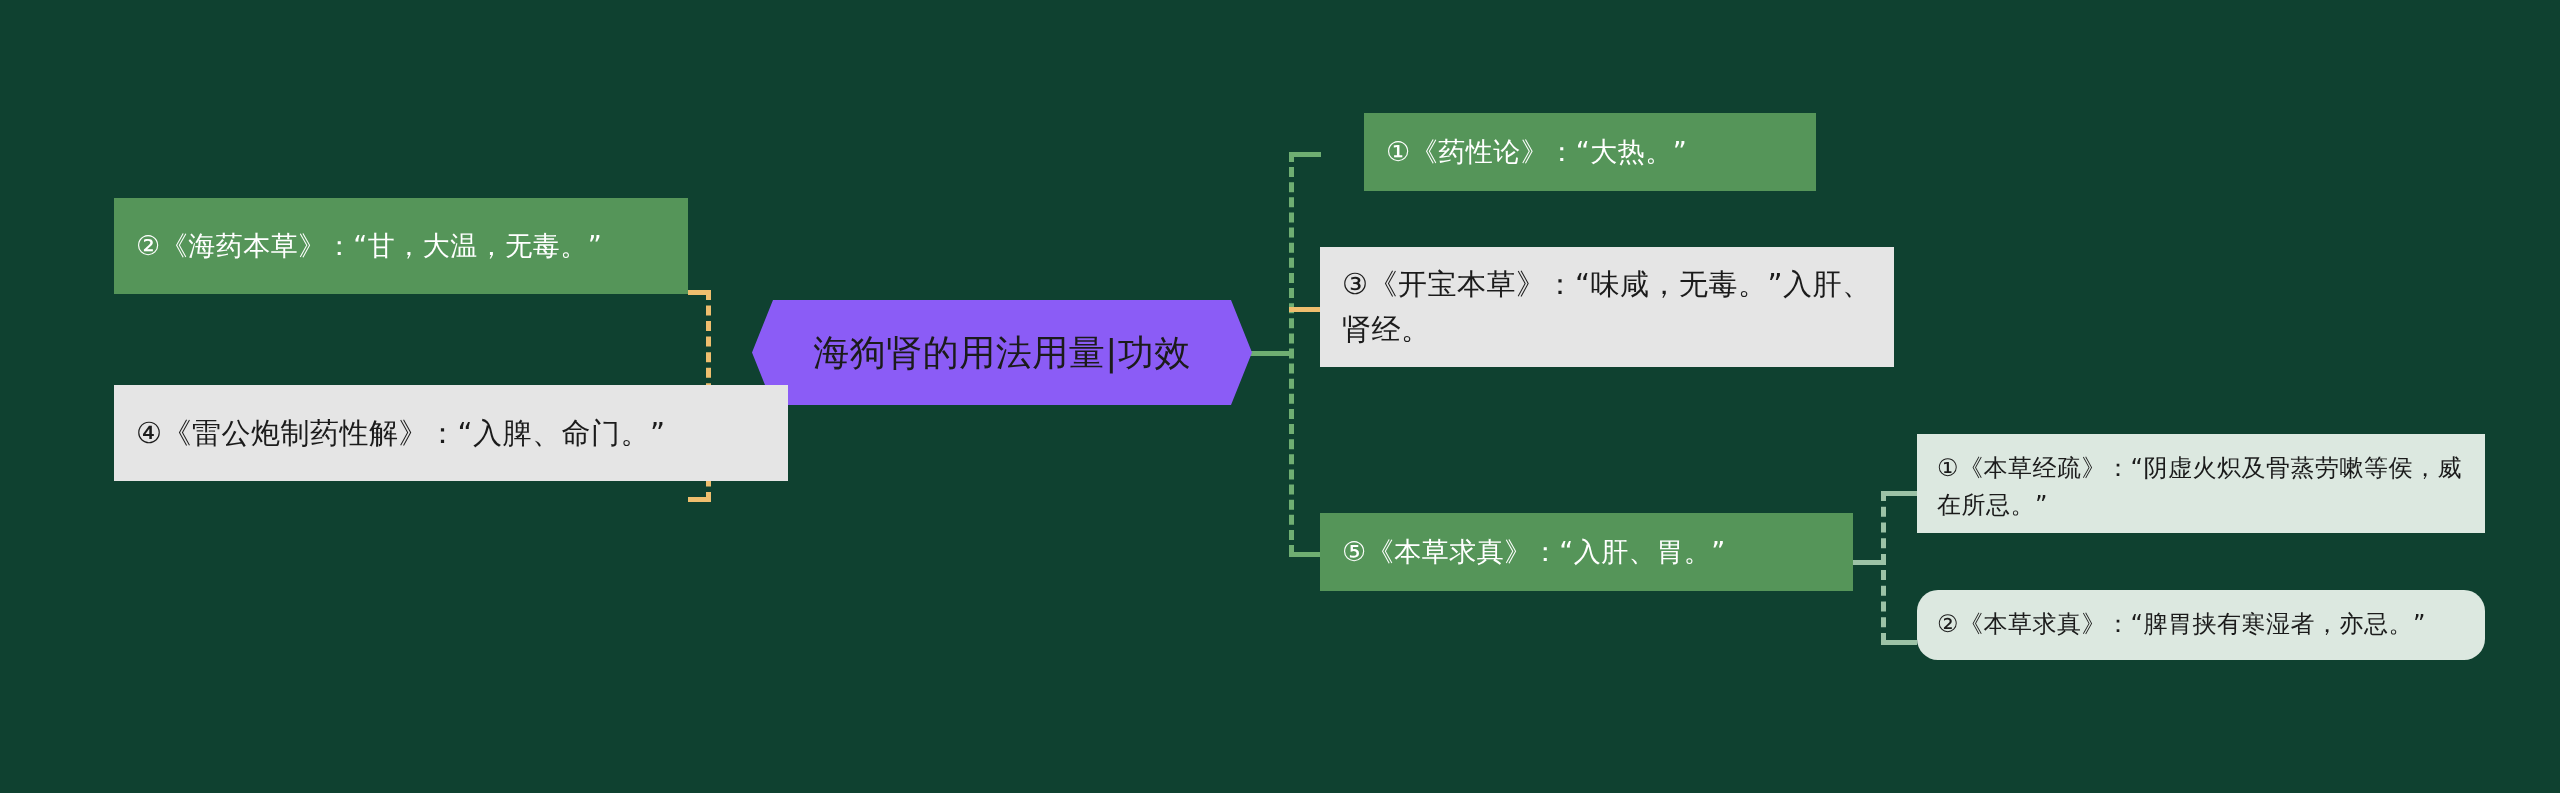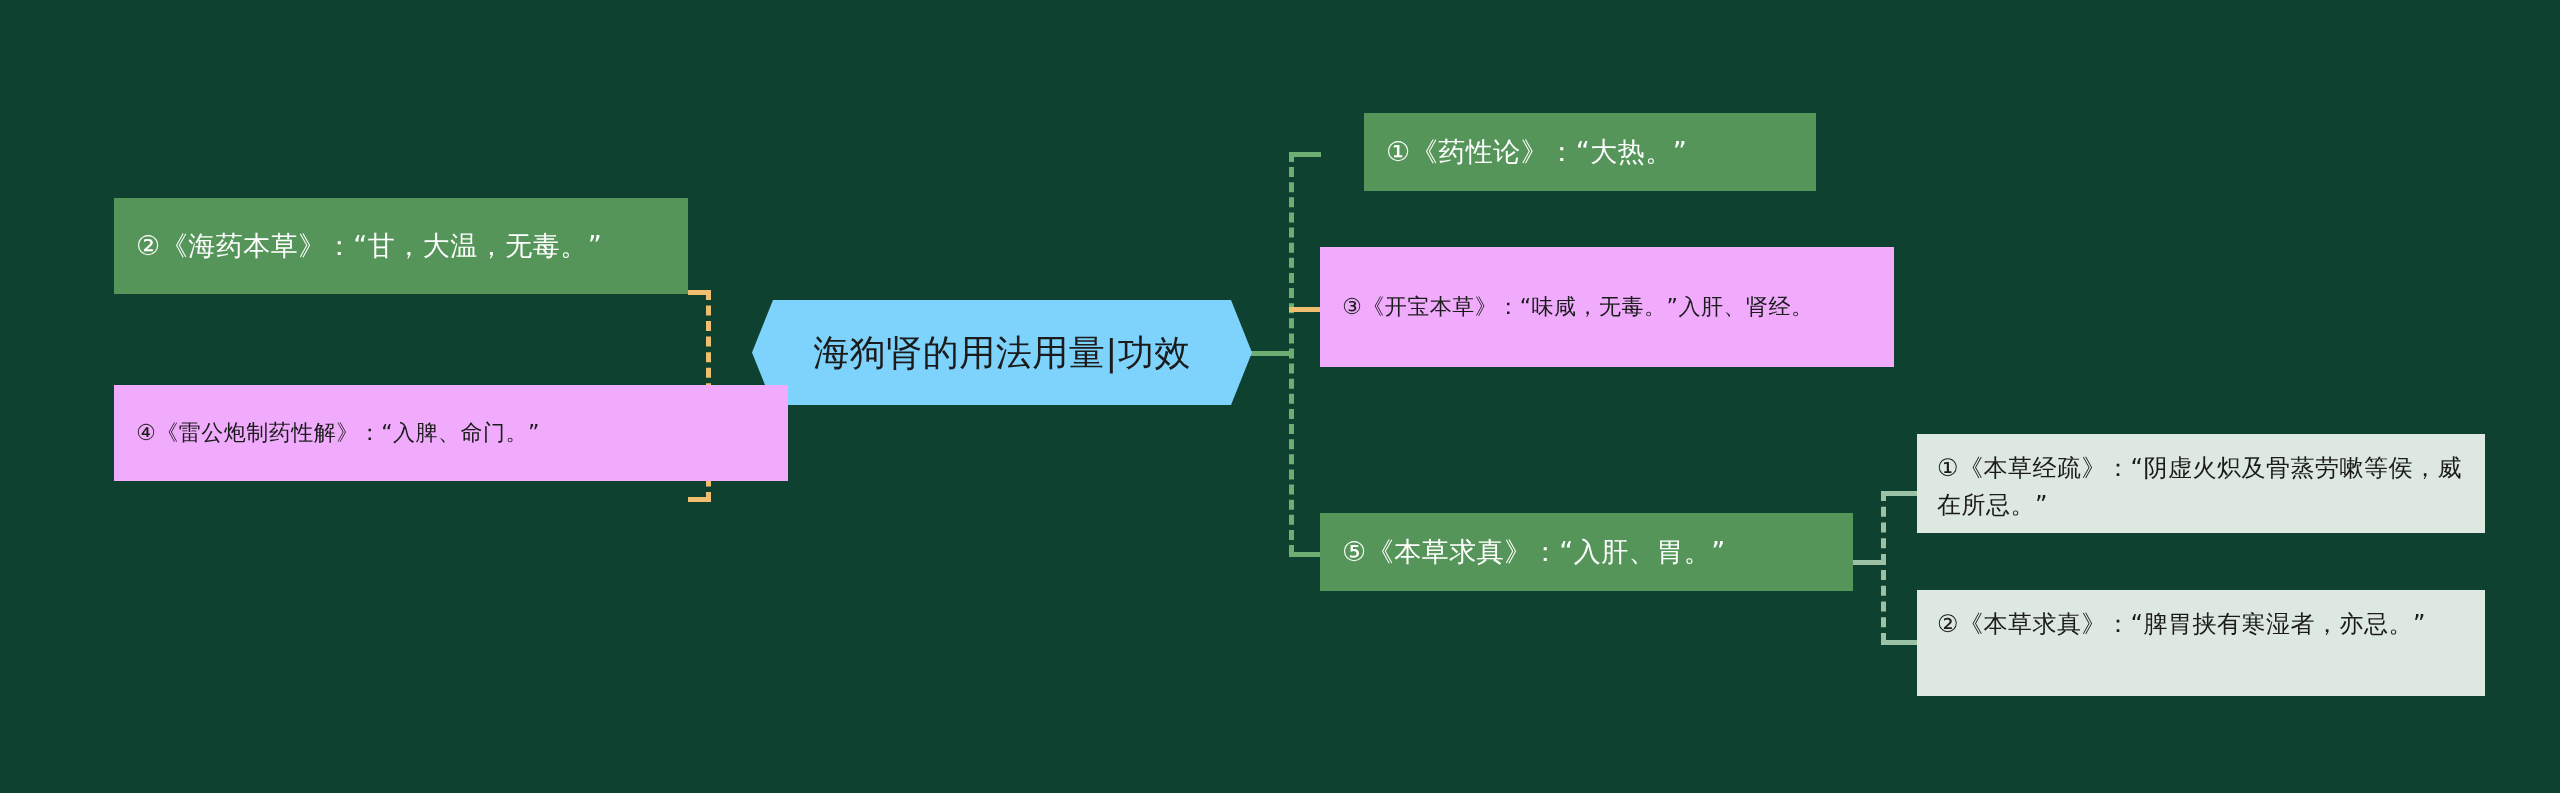--- a/index.html
+++ b/index.html
@@ -21,40 +21,40 @@
     box-sizing: border-box;
     display: flex;
     align-items: center;
     line-height: 1.55;
     letter-spacing: 0.5px;
     word-break: break-all;
   }
 
   
   .center-node {
-    background: #7dd3fc;
+    background: #8b5cf6;
     color: #1b1b1b;
     font-size: 36px;
     justify-content: center;
     text-align: center;
     padding: 0 34px;
     clip-path: polygon(4.2% 0%, 95.8% 0%, 100% 50%, 95.8% 100%, 4.2% 100%, 0% 50%);
   }
 
   
   .card-green {
     background: #559559;
     color: #ffffff;
     font-size: 27px;
     padding: 14px 22px;
   }
   .card-orange {
-    background: #f0abfc;
+    background: #e5e5e5;
     color: #1b1b1b;
-    font-size: 22px;
+    font-size: 29px;
     padding: 2px 22px;
   }
   .card-pale {
     background: #dce8e0;
     color: #1b1b1b;
     font-size: 24px;
     padding: 12px 20px;
     align-items: flex-start;
   }
   .card-pale .txt { padding-top: 4px; }
@@ -119,17 +119,17 @@
   </div>
 
   <div class="node card-green" style="left:1320px; top:513px; width:533px; height:78px;">
     <span class="txt">⑤《本草求真》：“入肝、胃。”</span>
   </div>
 
   <div class="node card-pale" style="left:1917px; top:434px; width:568px; height:99px;">
     <span class="txt">①《本草经疏》：“阴虚火炽及骨蒸劳嗽等侯，威在所忌。”</span>
   </div>
 
-  <div class="node card-pale" style="left:1917px; top:590px; width:568px; height:106px;">
+  <div class="node card-pale" style="left:1917px; top:590px; width:568px; height:70px;border-radius:21px;">
     <span class="txt">②《本草求真》：“脾胃挟有寒湿者，亦忌。”</span>
   </div>
 
 </div>
 
 </body></html>

